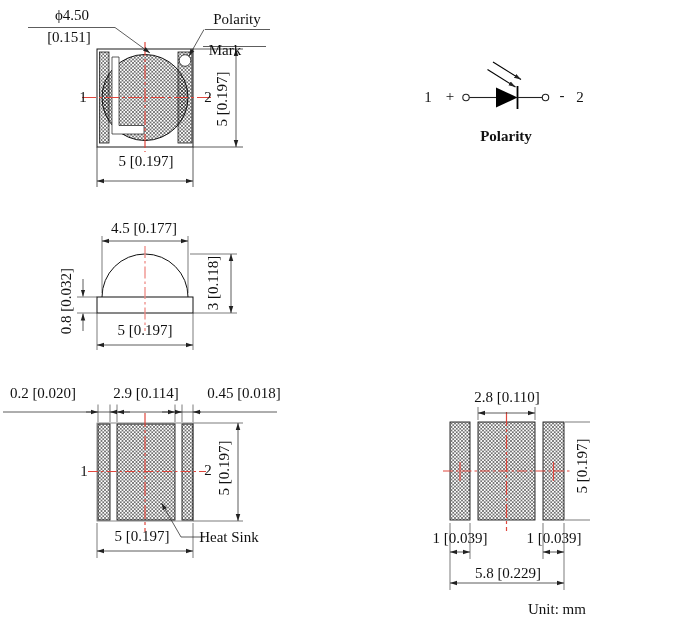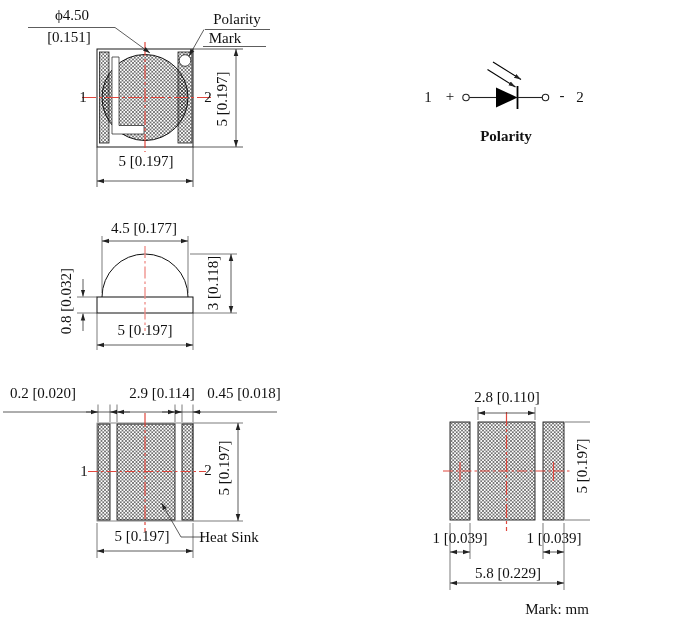--- a/index.html
+++ b/index.html
@@ -156,47 +156,47 @@
         <line x1="450" y1="552" x2="470" y2="552" marker-start="url(#arr)" marker-end="url(#arr)"></line>
         <line x1="543" y1="552" x2="564" y2="552" marker-start="url(#arr)" marker-end="url(#arr)"></line>
         <line x1="450" y1="583" x2="564" y2="583" marker-start="url(#arr)" marker-end="url(#arr)"></line>
       </g>
     </g>
   </svg>
 
   <div class="t" style="left:72px;top:15px">ϕ4.50</div>
   <div class="t" style="left:69px;top:37px">[0.151]</div>
   <div class="t" style="left:237px;top:19px">Polarity</div>
-  <div class="t" style="left:225px;top:38px">Mark</div>
+  <div class="t" style="left:225px;top:50px">Mark</div>
   <div class="t" style="left:83px;top:97px">1</div>
   <div class="t" style="left:208px;top:97px">2</div>
   <div class="t rot" style="left:222px;top:99px">5 [0.197]</div>
   <div class="t" style="left:146px;top:161px">5 [0.197]</div>
 
   <div class="t" style="left:428px;top:97px">1</div>
   <div class="t" style="left:450px;top:96px">+</div>
   <div class="t" style="left:562px;top:95px">-</div>
   <div class="t" style="left:580px;top:97px">2</div>
   <div class="t b" style="left:506px;top:136px">Polarity</div>
 
   <div class="t" style="left:144px;top:228px">4.5 [0.177]</div>
   <div class="t rot" style="left:213px;top:283px">3 [0.118]</div>
   <div class="t rot" style="left:66px;top:301px">0.8 [0.032]</div>
   <div class="t" style="left:145px;top:330px">5 [0.197]</div>
 
   <div class="t" style="left:43px;top:393px">0.2 [0.020]</div>
-  <div class="t" style="left:162px;top:393px">2.9 [0.114]</div>
+  <div class="t" style="left:146px;top:393px">2.9 [0.114]</div>
   <div class="t" style="left:244px;top:393px">0.45 [0.018]</div>
   <div class="t" style="left:84px;top:471px">1</div>
   <div class="t" style="left:208px;top:470px">2</div>
   <div class="t" style="left:142px;top:536px">5 [0.197]</div>
   <div class="t rot" style="left:224px;top:468px">5 [0.197]</div>
   <div class="t" style="left:229px;top:537px">Heat Sink</div>
 
   <div class="t" style="left:507px;top:397px">2.8 [0.110]</div>
   <div class="t rot" style="left:582px;top:466px">5 [0.197]</div>
   <div class="t" style="left:460px;top:538px">1 [0.039]</div>
   <div class="t" style="left:554px;top:538px">1 [0.039]</div>
   <div class="t" style="left:508px;top:573px">5.8 [0.229]</div>
 
-  <div class="t" style="left:557px;top:609px">Mark: mm</div>
+  <div class="t" style="left:557px;top:609px">Unit: mm</div>
 
 </div>
 
 </body></html>

